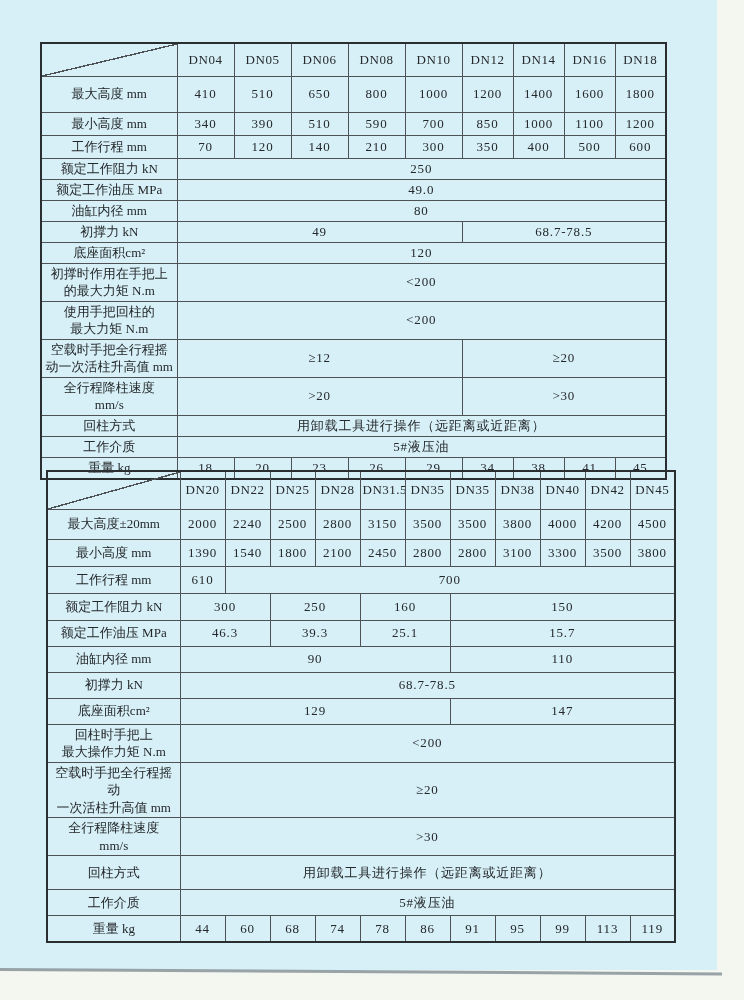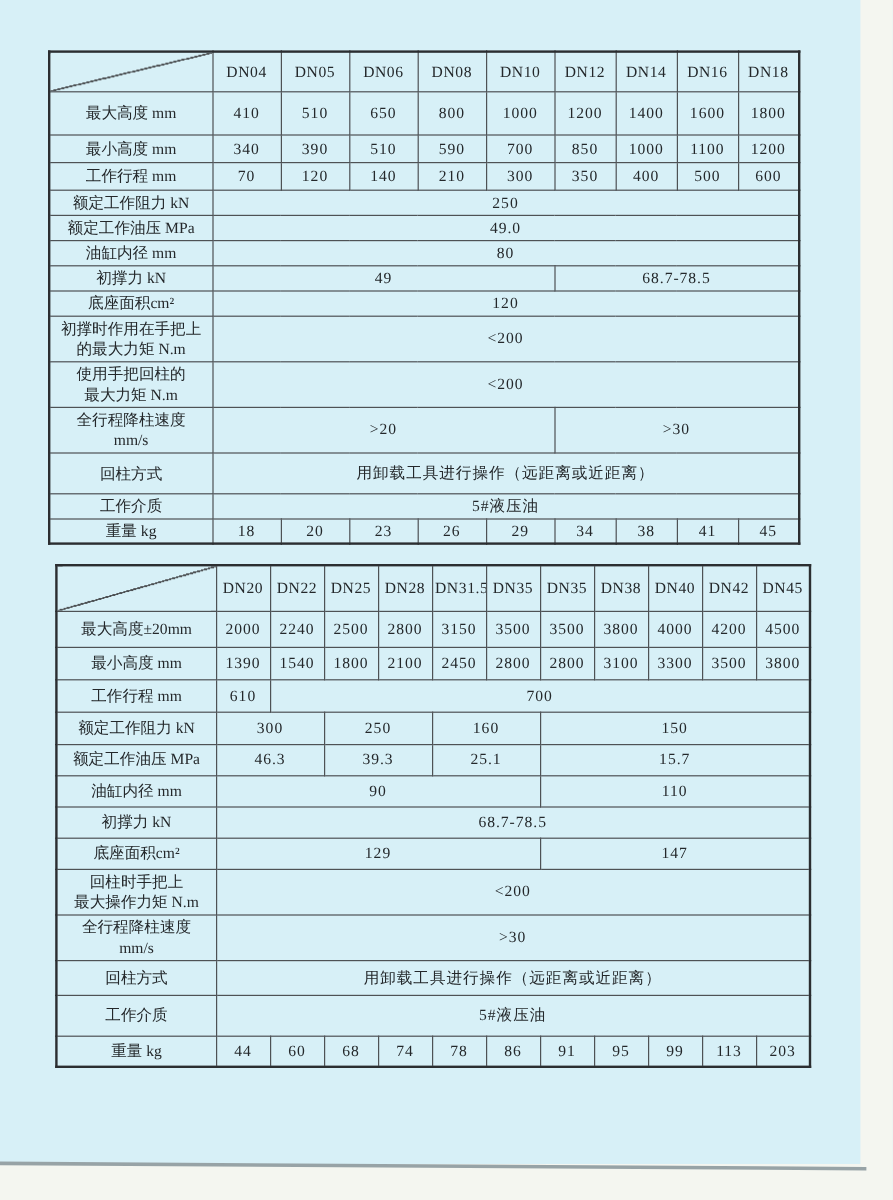--- a/index.html
+++ b/index.html
@@ -175,20 +175,26 @@
           <td class="lab">初撑时作用在手把上
 的最大力矩 N.m</td>
           <td class="val" colspan="9">&lt;200</td>
         </tr>
         <tr>
           <td class="lab">使用手把回柱的
 最大力矩 N.m</td>
           <td class="val" colspan="9">&lt;200</td>
         </tr>
         <tr>
+          <td class="lab">空载时手把全行程摇
+动一次活柱升高值 mm</td>
+          <td class="val" colspan="5">≥12</td>
+          <td class="val" colspan="4">≥20</td>
+        </tr>
+        <tr>
           <td class="lab">全行程降柱速度
 mm/s</td>
           <td class="val" colspan="5">&gt;20</td>
           <td class="val" colspan="4">&gt;30</td>
         </tr>
         <tr>
           <td class="lab">回柱方式</td>
           <td class="val" colspan="9">用卸载工具进行操作（远距离或近距离）</td>
         </tr>
         <tr>
@@ -301,20 +307,25 @@
           <td class="lab">底座面积cm²</td>
           <td class="val" colspan="6">129</td>
           <td class="val" colspan="5">147</td>
         </tr>
         <tr>
           <td class="lab">回柱时手把上
 最大操作力矩 N.m</td>
           <td class="val" colspan="11">&lt;200</td>
         </tr>
         <tr>
+          <td class="lab">空载时手把全行程摇动
+一次活柱升高值 mm</td>
+          <td class="val" colspan="11">≥20</td>
+        </tr>
+        <tr>
           <td class="lab">全行程降柱速度
 mm/s</td>
           <td class="val" colspan="11">&gt;30</td>
         </tr>
         <tr>
           <td class="lab">回柱方式</td>
           <td class="val" colspan="11">用卸载工具进行操作（远距离或近距离）</td>
         </tr>
         <tr>
           <td class="lab">工作介质</td>
@@ -325,18 +336,18 @@
           <td class="val">44</td>
           <td class="val">60</td>
           <td class="val">68</td>
           <td class="val">74</td>
           <td class="val">78</td>
           <td class="val">86</td>
           <td class="val">91</td>
           <td class="val">95</td>
           <td class="val">99</td>
           <td class="val">113</td>
-          <td class="val">203</td>
+          <td class="val">119</td>
         </tr>
       </tbody>
     </table>
 </div>
 <div class="page-bottom-edge"></div>
 
 </body></html>

